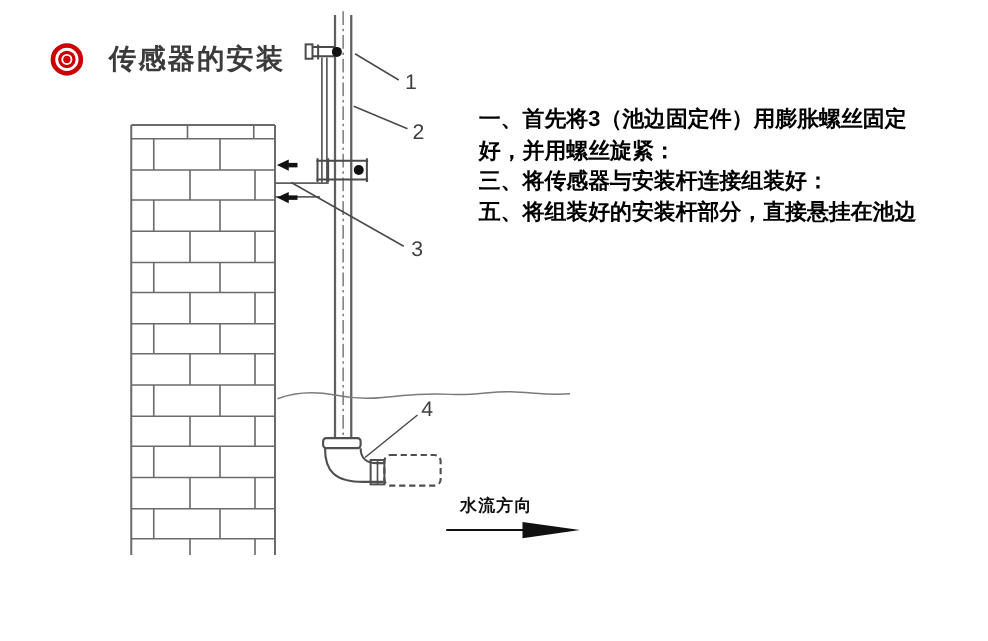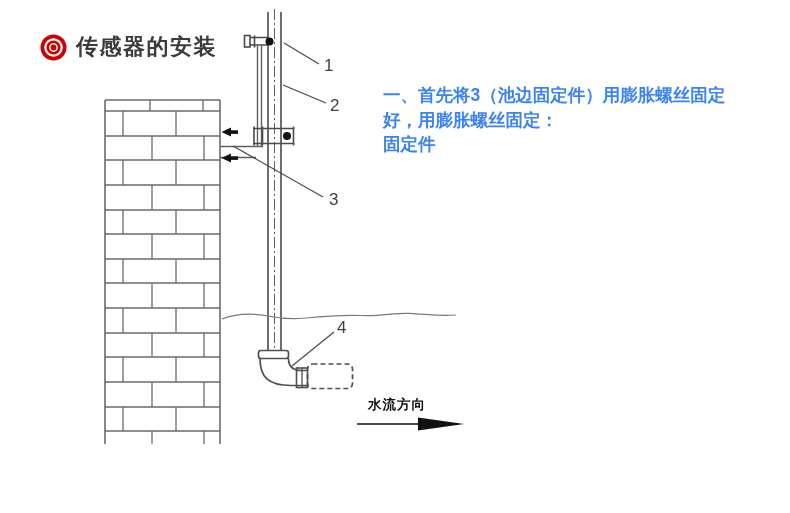--- a/index.html
+++ b/index.html
@@ -1,23 +1,23 @@
 <!DOCTYPE html>
 <html><head>
 <meta charset="utf-8">
 <style>
   html,body{margin:0;padding:0;background:#fff;}
   .page{position:relative;width:790px;height:513px;background:#ffffff;overflow:hidden;
         font-family:"Liberation Sans","DejaVu Sans",sans-serif;}
-  .title-row{position:absolute;left:40px;top:32px;display:flex;align-items:center;gap:9px;}
+  .title-row{position:absolute;left:40px;top:32px;display:flex;align-items:center;gap:20px;}
   .title-row h1{margin:0;font-size:22px;font-weight:700;color:#3b3b3b;letter-spacing:1.5px;
         font-family:"Liberation Sans","DejaVu Sans",sans-serif;}
   .bullseye{width:27px;height:27px;display:block;}
   .diagram{position:absolute;left:0;top:0;width:790px;height:513px;}
-  .instructions{position:absolute;left:383px;top:83px;width:402px;color:#3b82f6;
+  .instructions{position:absolute;left:383px;top:83px;width:402px;color:#000000;
         font-size:17.5px;font-weight:700;line-height:24.6px;white-space:nowrap;}
   .instructions .line{height:24.6px;}
 </style>
 </head>
 <body>
 
 <div class="page">
 
   <div class="title-row">
     <svg class="bullseye" viewBox="0 0 27 27" aria-hidden="true">
@@ -105,17 +105,18 @@
 
     <g>
       <text x="368" y="409" font-size="13.5" font-weight="bold" fill="#111111" font-family="Liberation Sans, DejaVu Sans, sans-serif" letter-spacing="1">水流方向</text>
       <line x1="357" y1="424" x2="421" y2="424" stroke="#111111" stroke-width="1.6"></line>
       <polygon points="418,417.5 464,424 418,430.5" fill="#111111"></polygon>
     </g>
   </svg>
 
   <div class="instructions">
     <div class="line">一、首先将3（池边固定件）用膨胀螺丝固定</div>
-    <div class="line">好，用膨胀螺丝固定：</div>
-    <div class="line">固定件</div>
+    <div class="line">好，并用螺丝旋紧：</div>
+    <div class="line">三、将传感器与安装杆连接组装好：</div>
+    <div class="line">五、将组装好的安装杆部分，直接悬挂在池边</div>
   </div>
 
 </div>
 
 </body></html>

